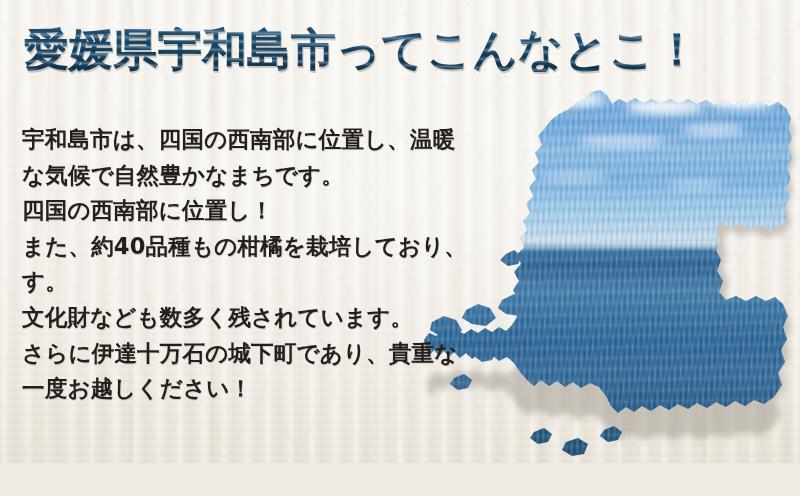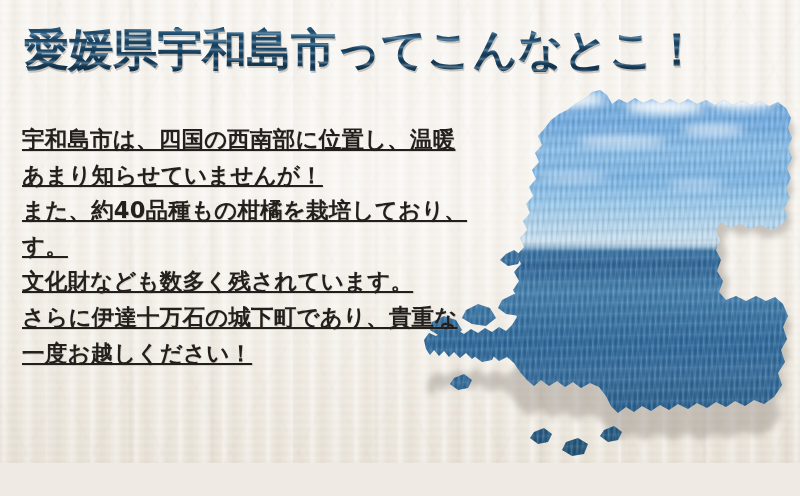--- a/index.html
+++ b/index.html
@@ -101,21 +101,21 @@
   #body-copy{
     position:absolute;left:22px;top:122px;
     width:440px;
     font-size:22.5px;
     line-height:35.6px;
     font-weight:700;
     color:#231f1c;
     letter-spacing:0.2px;
     text-shadow:0.6px 0.8px 0.4px rgba(140,132,122,.30);
   }
-  #body-copy .ln{display:block;white-space:nowrap;text-decoration:underline;}
+  #body-copy .ln{display:block;white-space:nowrap;}
 
   
   #map-wrap{
     position:absolute;left:418px;top:84px;
     width:382px;height:412px;
   }
   #map-shadow,#map-shape{position:absolute;inset:0;}
   #map-shadow{
     filter:blur(3px);
     transform:translate(5px,6px);
@@ -265,21 +265,22 @@
           </div>
         </foreignObject>
       </g>
     </svg>
   </div>
 
   <div id="title">愛媛県宇和島市ってこんなとこ！</div>
 
   <div id="body-copy">
     <span class="ln">宇和島市は、四国の西南部に位置し、温暖</span>
-    <span class="ln">あまり知らせていませんが！</span>
+    <span class="ln">な気候で自然豊かなまちです。</span>
+    <span class="ln">四国の西南部に位置し！</span>
     <span class="ln">また、約40品種もの柑橘を栽培しており、</span>
     <span class="ln">す。</span>
     <span class="ln">文化財なども数多く残されています。</span>
     <span class="ln">さらに伊達十万石の城下町であり、貴重な</span>
     <span class="ln">一度お越しください！</span>
   </div>
 
 </div>
 
 </body></html>

